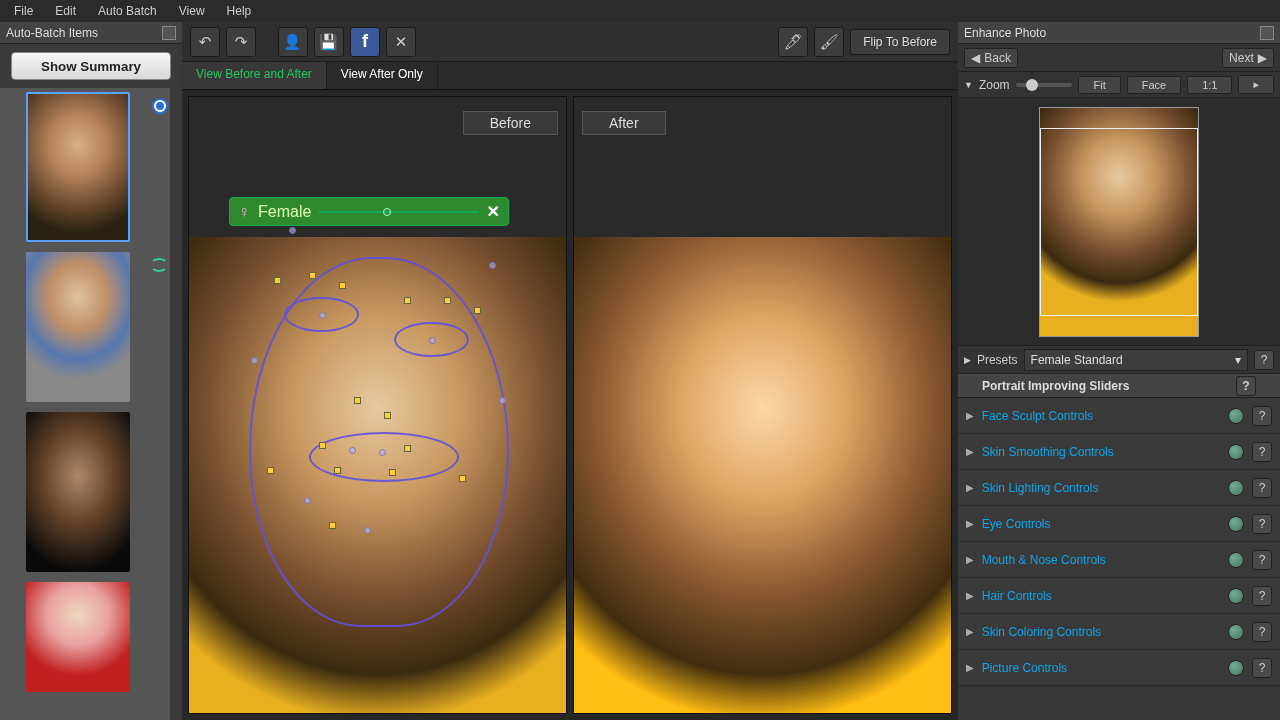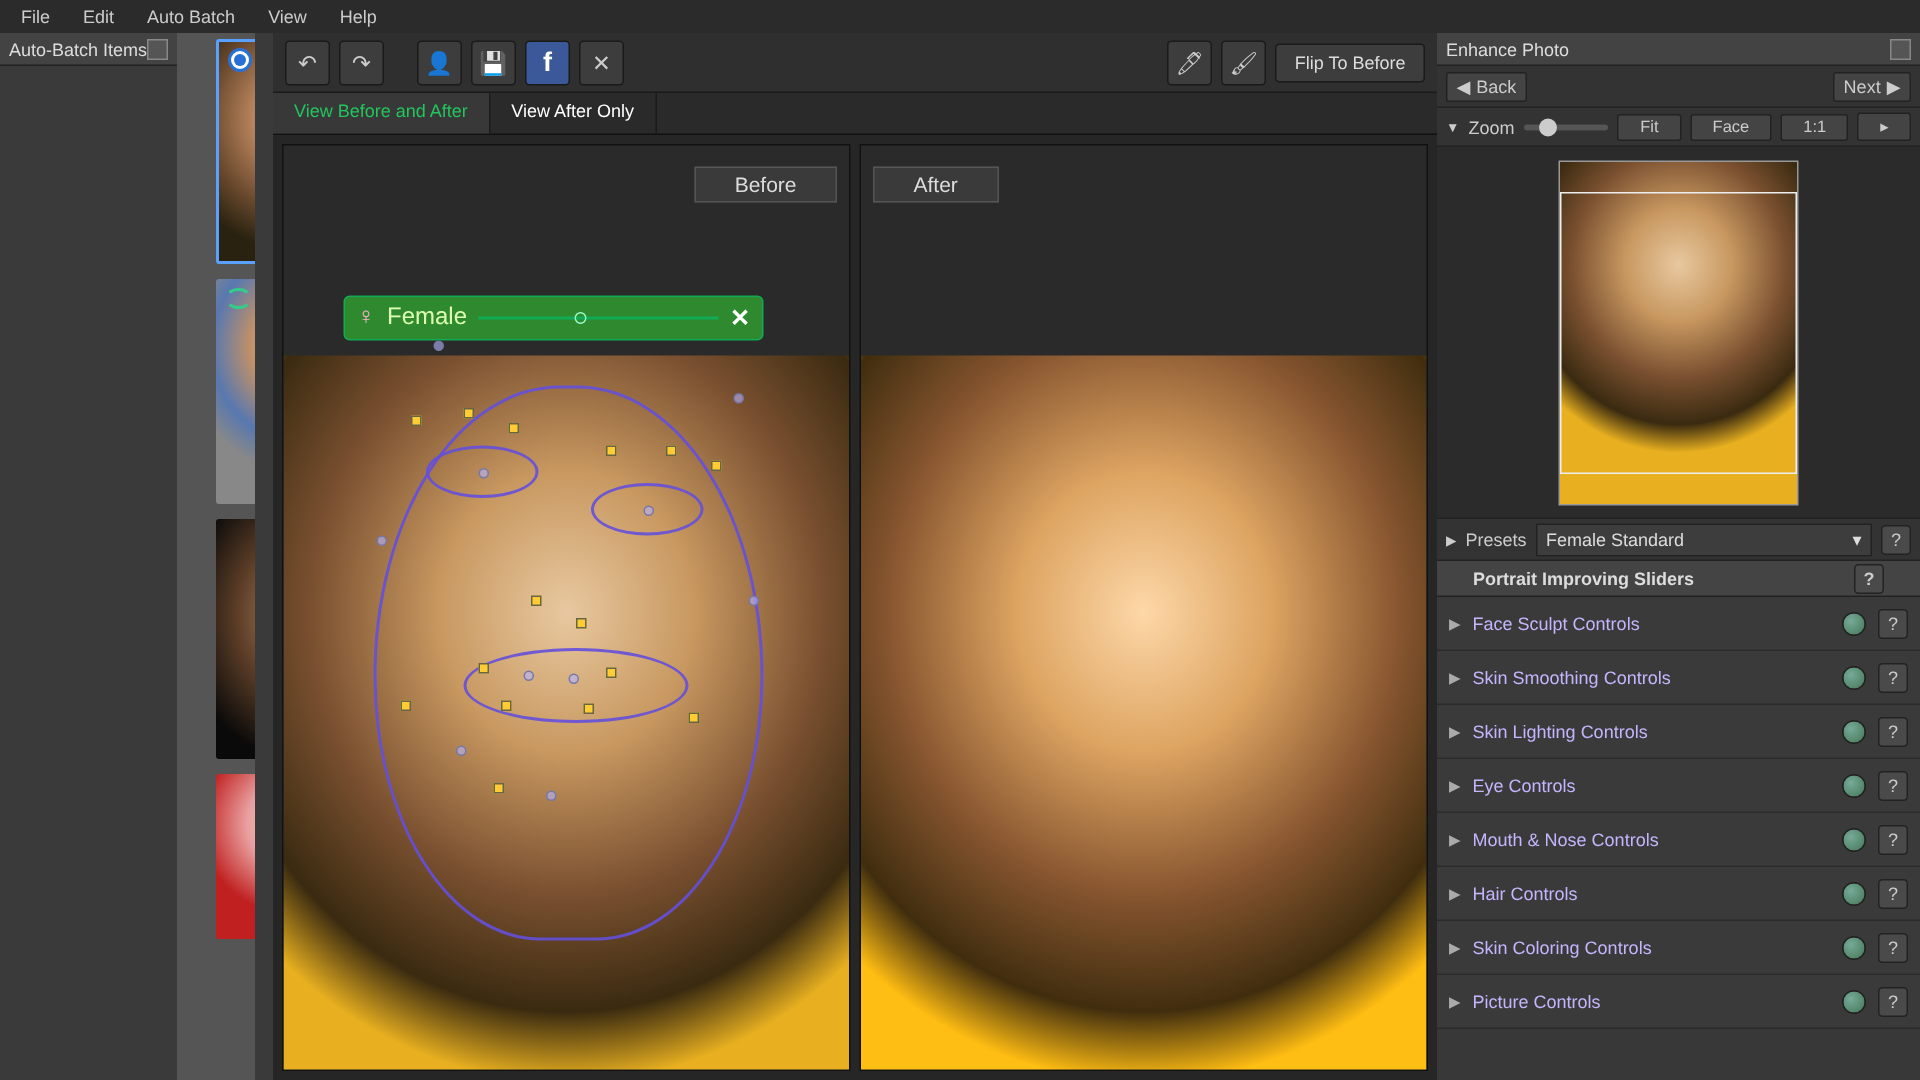--- a/index.html
+++ b/index.html
@@ -1,20 +1,20 @@
 <!DOCTYPE html>
 <html><head>
 <meta charset="utf-8">
 <style>
 * { box-sizing: border-box; margin: 0; padding: 0; font-family: "Segoe UI", Tahoma, sans-serif; }
 body { background: #1a1a1a; color: #ccc; width: 1280px; height: 720px; overflow: hidden; font-size: 12px; display: flex; flex-direction: column; }
 .menubar { background: #2b2b2b; height: 22px; display: flex; align-items: center; padding: 0 4px; gap: 2px; }
 .menubar span { padding: 2px 10px; cursor: pointer; }
 .main { flex: 1; display: flex; overflow: hidden; }
-.left-panel { width: 182px; background: #3a3a3a; display: flex; }
+.left-panel { width: 182px; background: #3a3a3a; display: flex; flex-direction: column; }
 .panel-header { background: #434343; height: 22px; display: flex; align-items: center; justify-content: space-between; padding: 0 6px; border-bottom: 1px solid #222; font-size: 12px; color: #ddd; }
 .panel-header .sq { width: 14px; height: 14px; border: 1px solid #888; background: #555; }
 .show-summary { margin: 8px auto; width: 160px; height: 28px; background: linear-gradient(#f8f8f8,#d8d8d8); border: 1px solid #888; border-radius: 4px; font-weight: bold; color: #222; cursor: pointer; }
 .thumb-strip { flex: 1; overflow: auto; padding: 4px 8px; background: #555; position: relative; }
 .thumb { position: relative; margin-bottom: 10px; }
 .thumb-img { width: 104px; height: 150px; border-radius: 2px; display: block; margin-left: 18px; }
 .thumb.selected .thumb-img { border: 2px solid #5aa0ff; }
 .thumb-badge { position: absolute; right: 6px; top: 6px; width: 16px; height: 16px; }
 .radio-badge { border: 2px solid #2a6fd6; border-radius: 50%; background: #fff; }
 .radio-badge.inner::after { content: ""; position: absolute; width: 8px; height: 8px; background: #2a6fd6; border-radius: 50%; left: 2px; top: 2px; }
@@ -49,21 +49,21 @@
 .preview-box { height: 248px; background: #2b2b2b; display: flex; align-items: center; justify-content: center; border-bottom: 1px solid #222; }
 .preview-img { width: 160px; height: 230px; border: 1px solid #999; position: relative; }
 .preview-img .vrect { position: absolute; left: 0; right: 0; top: 20px; bottom: 20px; border: 1px solid #eee; }
 .presets-row { height: 28px; background: #333; display: flex; align-items: center; padding: 0 6px; gap: 6px; border-bottom: 1px solid #222; }
 .preset-select { flex: 1; background: #3d3d3d; border: 1px solid #222; padding: 3px 6px; color: #ddd; cursor: pointer; position: relative; }
 .preset-select::after { content: "▾"; position: absolute; right: 6px; }
 .sliders-header { height: 24px; background: #444; display: flex; align-items: center; justify-content: space-between; padding: 0 24px; font-weight: bold; color: #ddd; border-bottom: 1px solid #222; }
 .slider-list { flex: 1; overflow: auto; }
 .slider-row { height: 36px; border-bottom: 1px solid #2a2a2a; display: flex; align-items: center; padding: 0 8px; gap: 8px; background: #3a3a3a; }
 .slider-row .tri { color: #aaa; font-size: 10px; }
-.slider-row .label { flex: 1; color: #c4b5fd; cursor: pointer; }
+.slider-row .label { flex: 1; color: #0ea5e9; cursor: pointer; }
 .dot { width: 16px; height: 16px; border-radius: 50%; background: radial-gradient(circle at 35% 35%, #7a9, #475); border: 1px solid #222; }
 .help { width: 20px; height: 20px; border-radius: 3px; background: #4a4a4a; color: #ccc; display: flex; align-items: center; justify-content: center; border: 1px solid #222; cursor: pointer; }
 
 .grad1 { background: radial-gradient(ellipse 80% 60% at 50% 35%, #d8b088 0%, #b5825a 35%, #6b4a2e 70%, #2a2210 100%); }
 .grad2 { background: radial-gradient(ellipse 70% 55% at 50% 30%, #e0c0a0 0%, #c09068 40%, #5878b0 75%, #888 100%); }
 .grad3 { background: radial-gradient(ellipse 70% 60% at 50% 40%, #b08868 0%, #604028 50%, #0a0a0a 100%); }
 .grad4 { background: radial-gradient(ellipse 60% 55% at 50% 30%, #f0d8c0 0%, #e9a0a0 50%, #c02020 100%); }
 .grad-main { background: radial-gradient(ellipse 75% 55% at 50% 30%, #e8c8a0 0%, #c89860 30%, #7a5030 60%, #3a2a10 85%, #e8b020 100%); }
 </style>
 </head>
@@ -77,20 +77,21 @@
   <span>Help</span>
 </div>
 
 <div class="main">
 
   <div class="left-panel">
     <div class="panel-header">
       <span>Auto-Batch Items</span>
       <span class="sq"></span>
     </div>
+    <button class="show-summary">Show Summary</button>
     <div class="thumb-strip">
       <div class="thumb selected">
         <div class="thumb-img grad1"></div>
         <div class="thumb-badge radio-badge inner"></div>
       </div>
       <div class="thumb">
         <div class="thumb-img grad2"></div>
         <div class="thumb-badge spin-badge"></div>
       </div>
       <div class="thumb">

